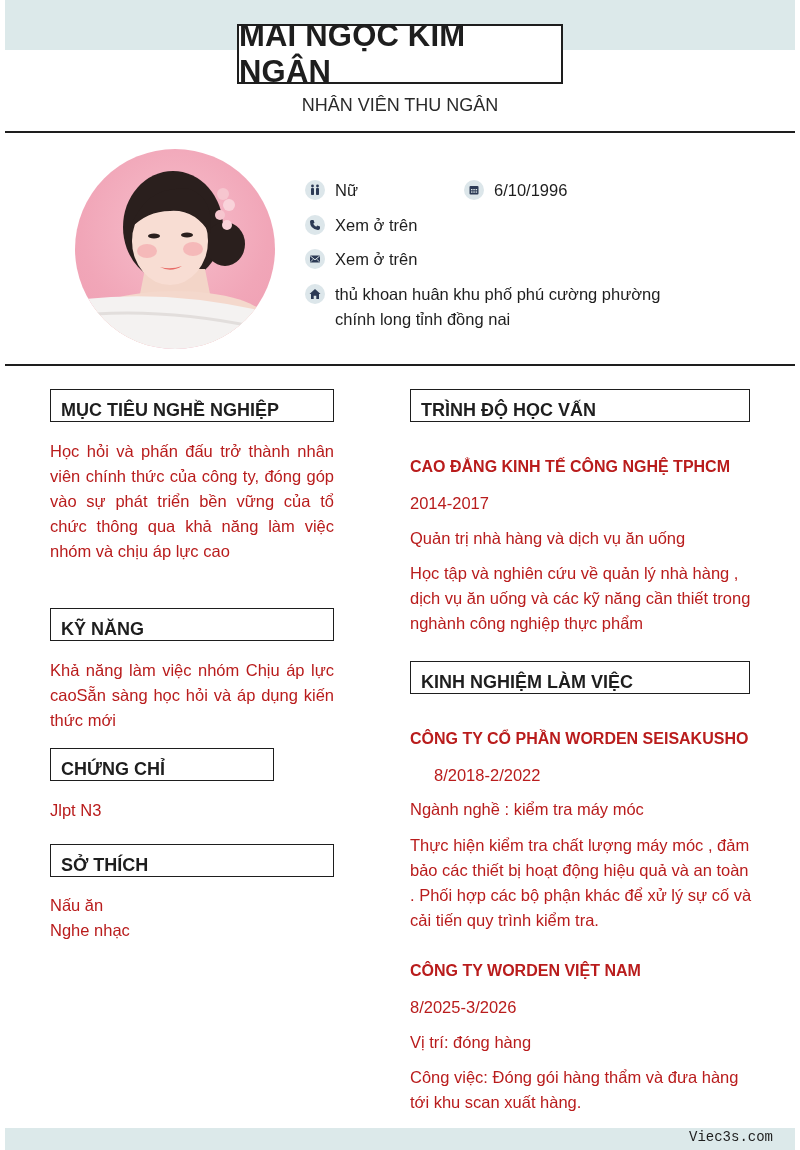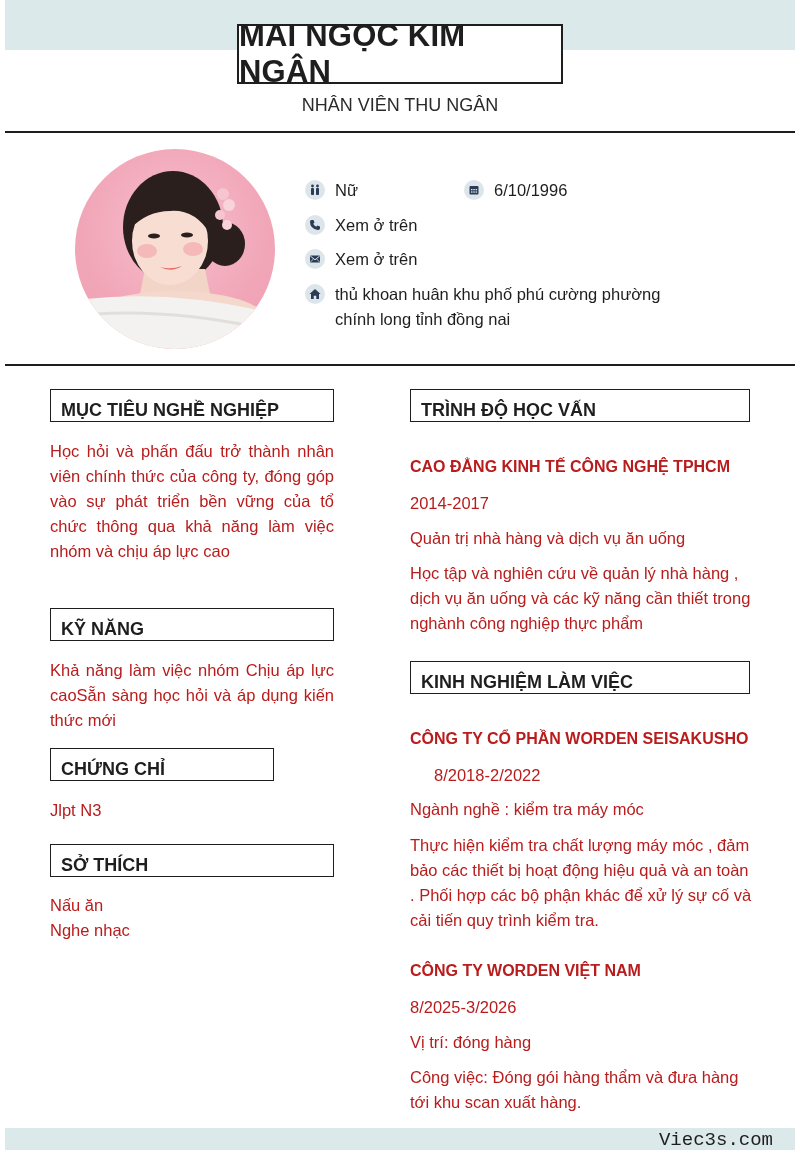--- a/index.html
+++ b/index.html
@@ -16,21 +16,21 @@
   .info-row { position: absolute; display: flex; align-items: flex-start; font-size: 16.5px; line-height: 25px; color: #1e1e1e; }
   .ico { width: 20px; height: 20px; border-radius: 50%; background: #dce6ea; display: inline-flex; align-items: center; justify-content: center;
          margin-right: 10px; margin-top: 2px; flex-shrink: 0; }
   .ico svg { width: 12px; height: 12px; fill: #2c3a55; }
   .sec-box { position: absolute; border: 1.5px solid #1e1e1e; height: 33px; box-sizing: border-box; display: flex; align-items: flex-end; padding-left: 10px; }
   .sec-box span { font-size: 18px; font-weight: bold; color: #1e1e1e; }
   .para { position: absolute; font-size: 16.5px; line-height: 25px; color: #b91c1c; }
   .justify { text-align: justify; }
   .bold { font-weight: bold; font-size: 16px; }
   .bottom-band { position: absolute; left: 5px; top: 1128px; width: 790px; height: 22px; background: #dce9ea; }
-  .brand { position: absolute; right: 27px; top: 1129px; font-family: "Liberation Mono", "DejaVu Sans Mono", monospace; font-size: 19px; color: #1e1e1e; }
+  .brand { position: absolute; right: 27px; top: 1129px; font-family: "Liberation Mono", "DejaVu Sans Mono", monospace; font-size: 14px; color: #1e1e1e; }
 </style>
 </head>
 <body>
 
 <div class="top-band"></div>
 <div class="name-box">
   <span>MAI NGỌC KIM NGÂN</span>
 </div>
 <div class="job-title">NHÂN VIÊN THU NGÂN</div>
 

